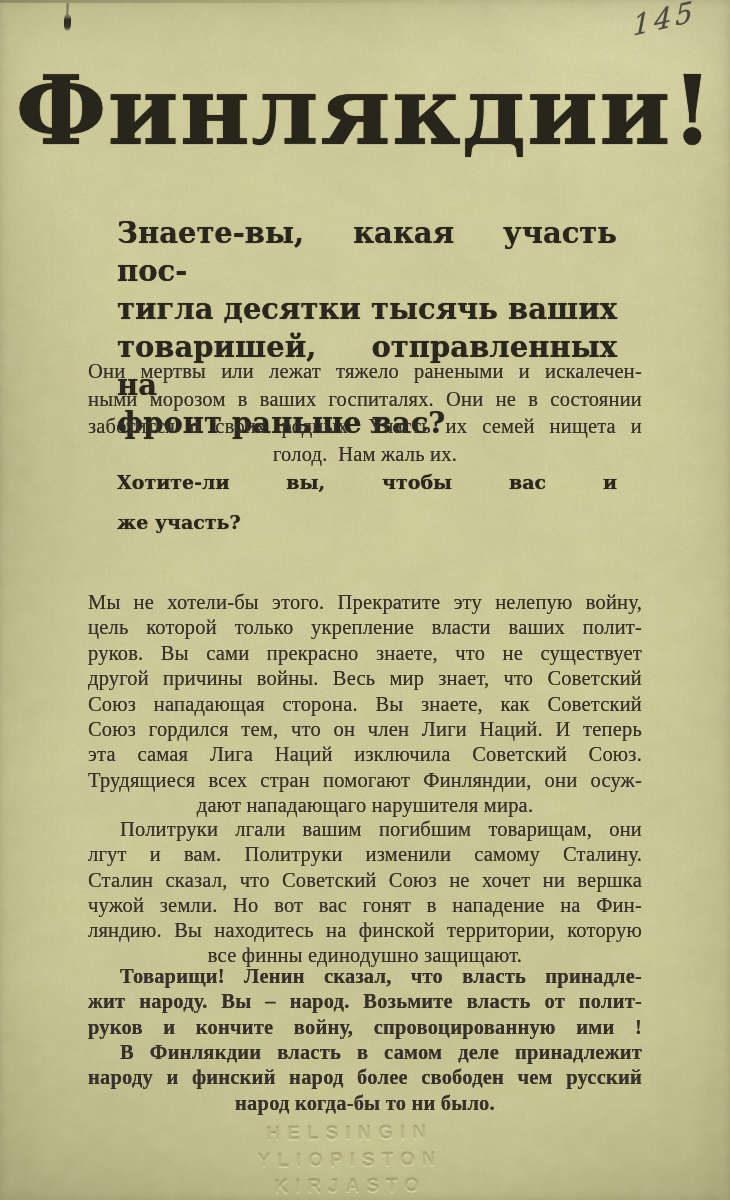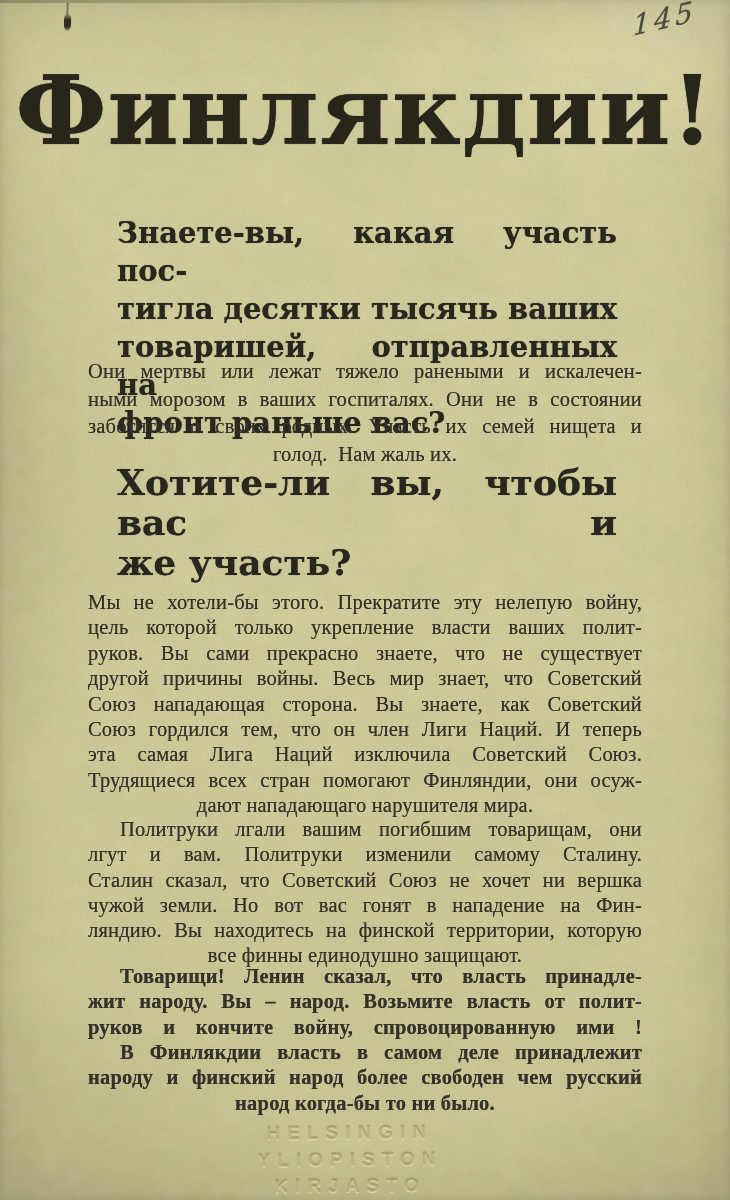--- a/index.html
+++ b/index.html
@@ -44,21 +44,21 @@
 
   .title{position:absolute;left:0;top:58px;width:730px;text-align:center;
     font-family:"DejaVu Serif","Liberation Serif",serif;font-weight:700;
     font-size:96px;line-height:1.1;color:#262419;letter-spacing:1px;
     text-shadow:0 0 1px rgba(38,36,25,0.85);}
 
   .hblock{position:absolute;left:117px;width:500px;
     font-family:"DejaVu Serif","Liberation Serif",serif;font-weight:700;
     color:var(--heading-ink);text-shadow:0 0 0.8px rgba(39,37,28,0.8);}
   .h1{top:196px;font-size:29px;line-height:38px;margin-top:18px;}
-  .h2{top:462px;font-size:36px;line-height:40px;}
+  .h2{top:462px;font-size:19px;line-height:40px;}
   .hl{text-align:justify;text-align-last:justify;}
   .hc{text-align:left;}
 
   .pblock{position:absolute;left:88px;width:554px;
     font-size:20.5px;color:var(--ink);
     text-shadow:0 0 0.6px rgba(51,48,42,0.75);
     letter-spacing:0.2px;margin-top:6px;}
   .p1{top:352px;line-height:27.5px;}
   .p2{top:584px;line-height:25.4px;}
   .p3{top:811px;line-height:25.3px;}

